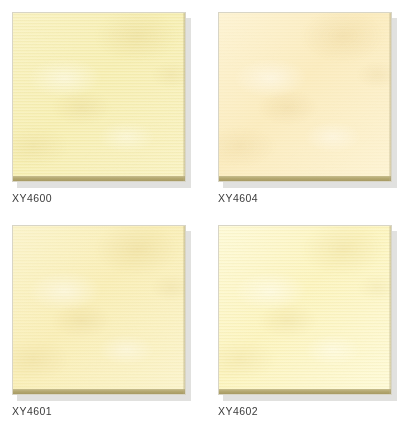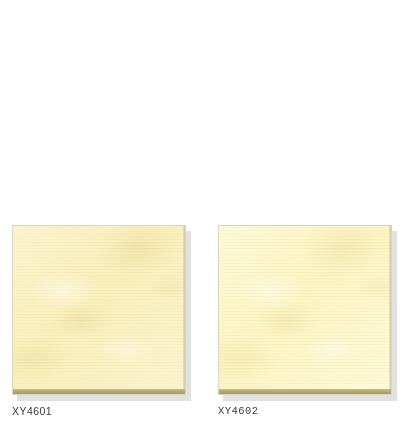--- a/index.html
+++ b/index.html
@@ -140,20 +140,50 @@
     line-height: 13px;
     letter-spacing: 0.45px;
     color: #3b3b3b;
     white-space: nowrap;
   }
 </style>
 </head>
 <body style="background: rgb(255, 255, 255);">
 
 <div id="tile-grid">
+    <div class="tile-cell row-0 col-0">
+      <div class="swatch">
+        <div class="swatch-shadow" style="background: rgb(201, 201, 198);"></div>
+        <div class="swatch-body">
+          <div class="tile-face" style="background: linear-gradient(135deg, rgb(249, 242, 192) 0%, rgb(247, 239, 178) 45%, rgb(249, 242, 192) 100%);">
+            <div class="tex-mottle"></div>
+            <div class="tex-mottle-light"></div>
+            <div class="tex-stripes"></div>
+          </div>
+          <div class="tile-edge-bottom"></div>
+          <div class="tile-edge-right"></div>
+        </div>
+      </div>
+      <div class="tile-label" style="color: rgb(59, 59, 59);">XY4600</div>
+    </div>
+    <div class="tile-cell row-0 col-1">
+      <div class="swatch">
+        <div class="swatch-shadow" style="background: rgb(201, 201, 198);"></div>
+        <div class="swatch-body">
+          <div class="tile-face" style="background: linear-gradient(135deg, rgb(253, 243, 211) 0%, rgb(251, 236, 191) 45%, rgb(253, 243, 211) 100%);">
+            <div class="tex-mottle"></div>
+            <div class="tex-mottle-light"></div>
+            <div class="tex-stripes" style="opacity: 0.22;"></div>
+          </div>
+          <div class="tile-edge-bottom"></div>
+          <div class="tile-edge-right"></div>
+        </div>
+      </div>
+      <div class="tile-label" style="color: rgb(59, 59, 59);">XY4604</div>
+    </div>
     <div class="tile-cell row-1 col-0">
       <div class="swatch">
         <div class="swatch-shadow" style="background: rgb(201, 201, 198);"></div>
         <div class="swatch-body">
           <div class="tile-face" style="background: linear-gradient(135deg, rgb(251, 244, 203) 0%, rgb(249, 238, 182) 45%, rgb(251, 244, 203) 100%);">
             <div class="tex-mottle"></div>
             <div class="tex-mottle-light"></div>
             <div class="tex-stripes" style="opacity: 0.4;"></div>
           </div>
           <div class="tile-edge-bottom"></div>
@@ -168,15 +198,15 @@
         <div class="swatch-body">
           <div class="tile-face" style="background: linear-gradient(135deg, rgb(254, 250, 214) 0%, rgb(252, 244, 189) 45%, rgb(254, 250, 214) 100%);">
             <div class="tex-mottle"></div>
             <div class="tex-mottle-light"></div>
             <div class="tex-stripes"></div>
           </div>
           <div class="tile-edge-bottom"></div>
           <div class="tile-edge-right"></div>
         </div>
       </div>
-      <div class="tile-label" style="color: rgb(59, 59, 59); font-family: Liberation Mono, monospace;">XY4602</div>
+      <div class="tile-label" style="color: rgb(59, 59, 59);">XY4602</div>
     </div>
   </div>
 
 </body></html>

